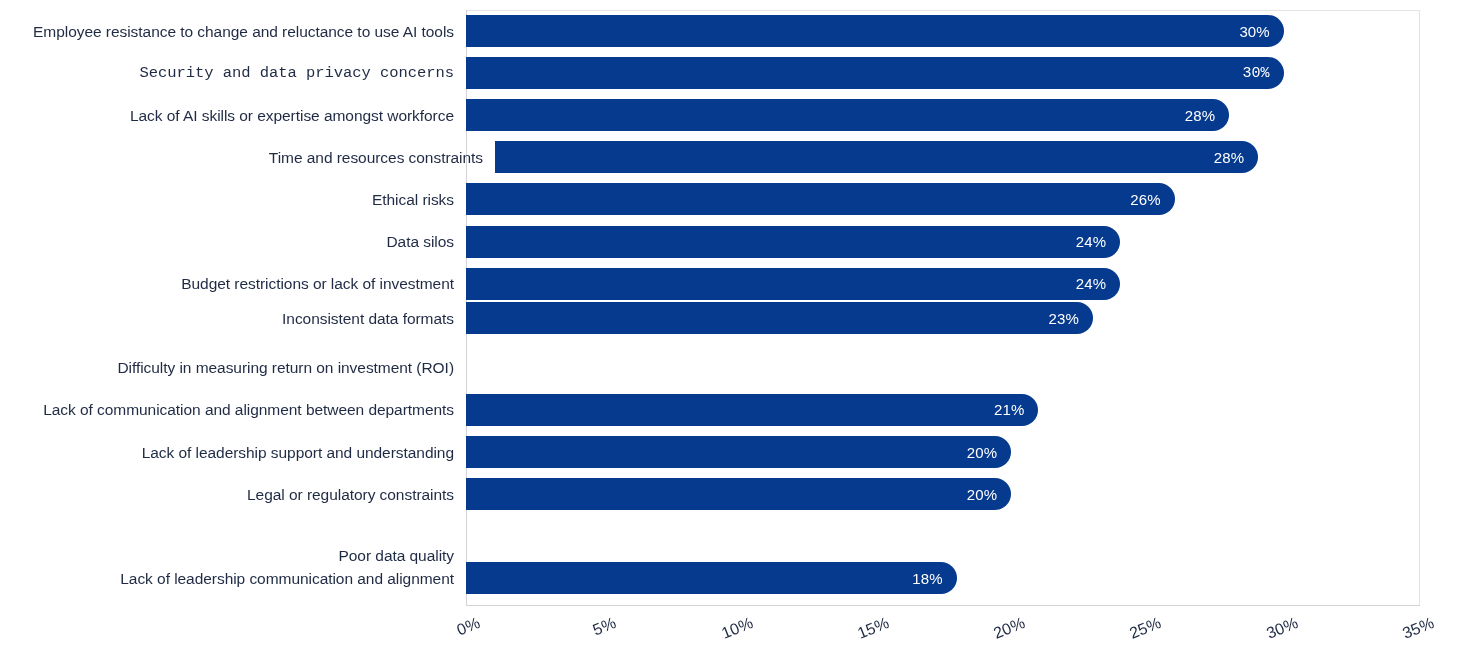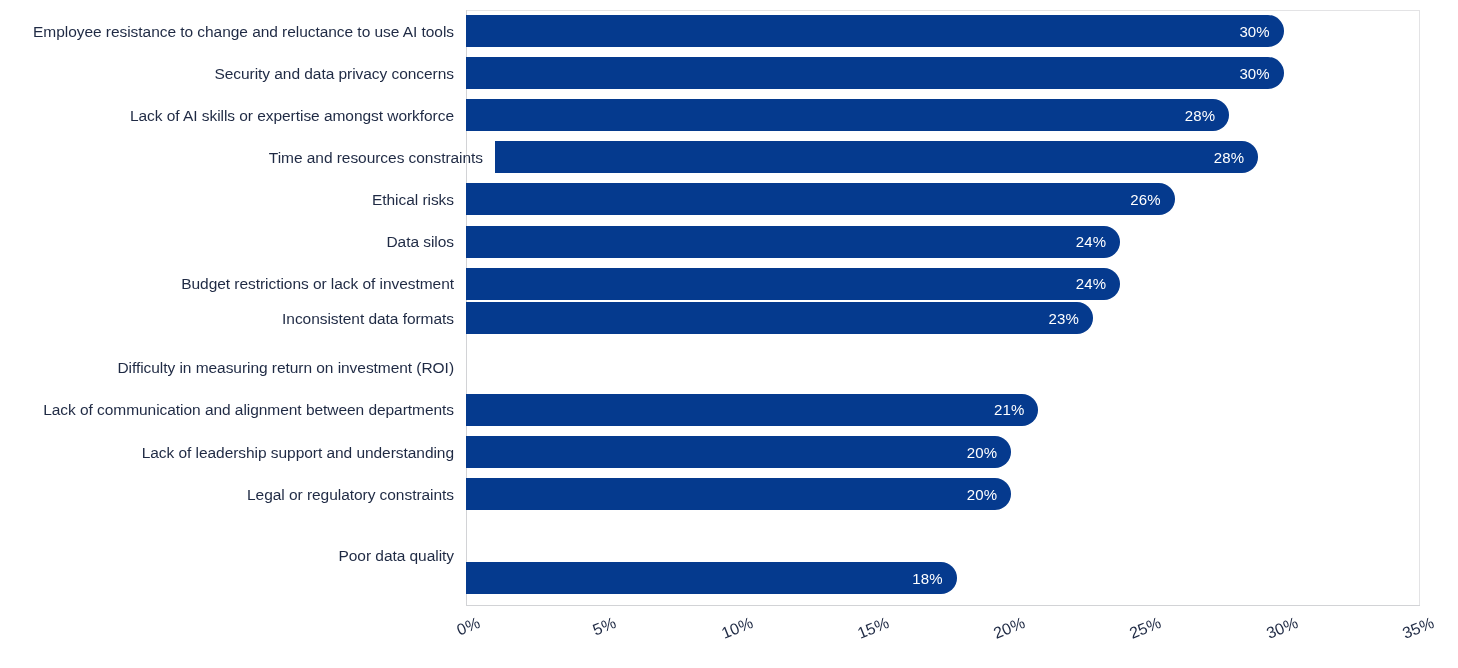--- a/index.html
+++ b/index.html
@@ -137,21 +137,21 @@
 
   <div class="rows" id="rows">
       <div class="row" style="top: 10px;">
         <div class="cat-label">Employee resistance to change and reluctance to use AI tools</div>
         <div class="bar-track">
           <div class="bar" style="width: 817.714px; background: rgb(5, 58, 142);">
             <span class="bar-value">30%</span>
           </div>
         </div>
       </div>
-      <div class="row" style="top: 52.1px;">
+      <div class="row" style="top: 52.1px; font-family: Liberation Mono, monospace;">
         <div class="cat-label">Security and data privacy concerns</div>
         <div class="bar-track">
           <div class="bar" style="width: 817.714px; background: rgb(5, 58, 142);">
             <span class="bar-value">30%</span>
           </div>
         </div>
       </div>
       <div class="row" style="top: 94.2px;">
         <div class="cat-label">Lack of AI skills or expertise amongst workforce</div>
         <div class="bar-track">
@@ -224,20 +224,21 @@
         <div class="bar-track">
           <div class="bar" style="width: 545.143px; background: rgb(5, 58, 142);">
             <span class="bar-value">20%</span>
           </div>
         </div>
       </div>
       <div class="row" style="top: 534px;">
         <div class="cat-label">Poor data quality</div>
       </div>
       <div class="row" style="top: 557.3px;">
+        <div class="cat-label">Lack of leadership communication and alignment</div>
         <div class="bar-track">
           <div class="bar" style="width: 490.629px; background: rgb(5, 58, 142);">
             <span class="bar-value">18%</span>
           </div>
         </div>
       </div>
     </div>
 
   <div class="xticks" id="xticks">
       <div class="xtick" style="left: 476px;">0%</div>

